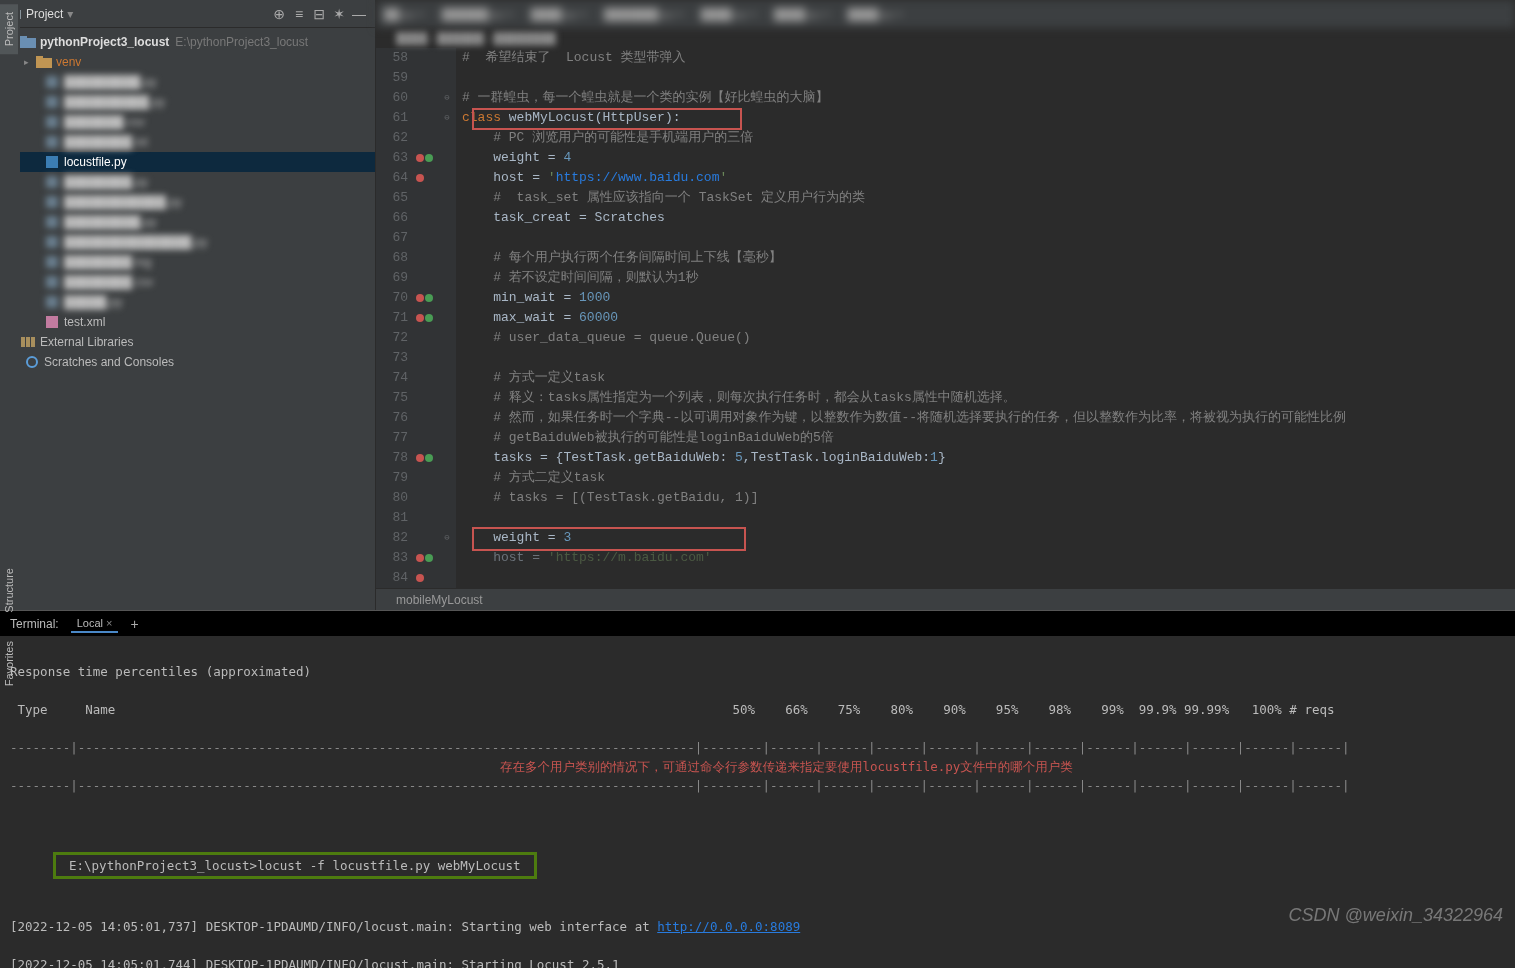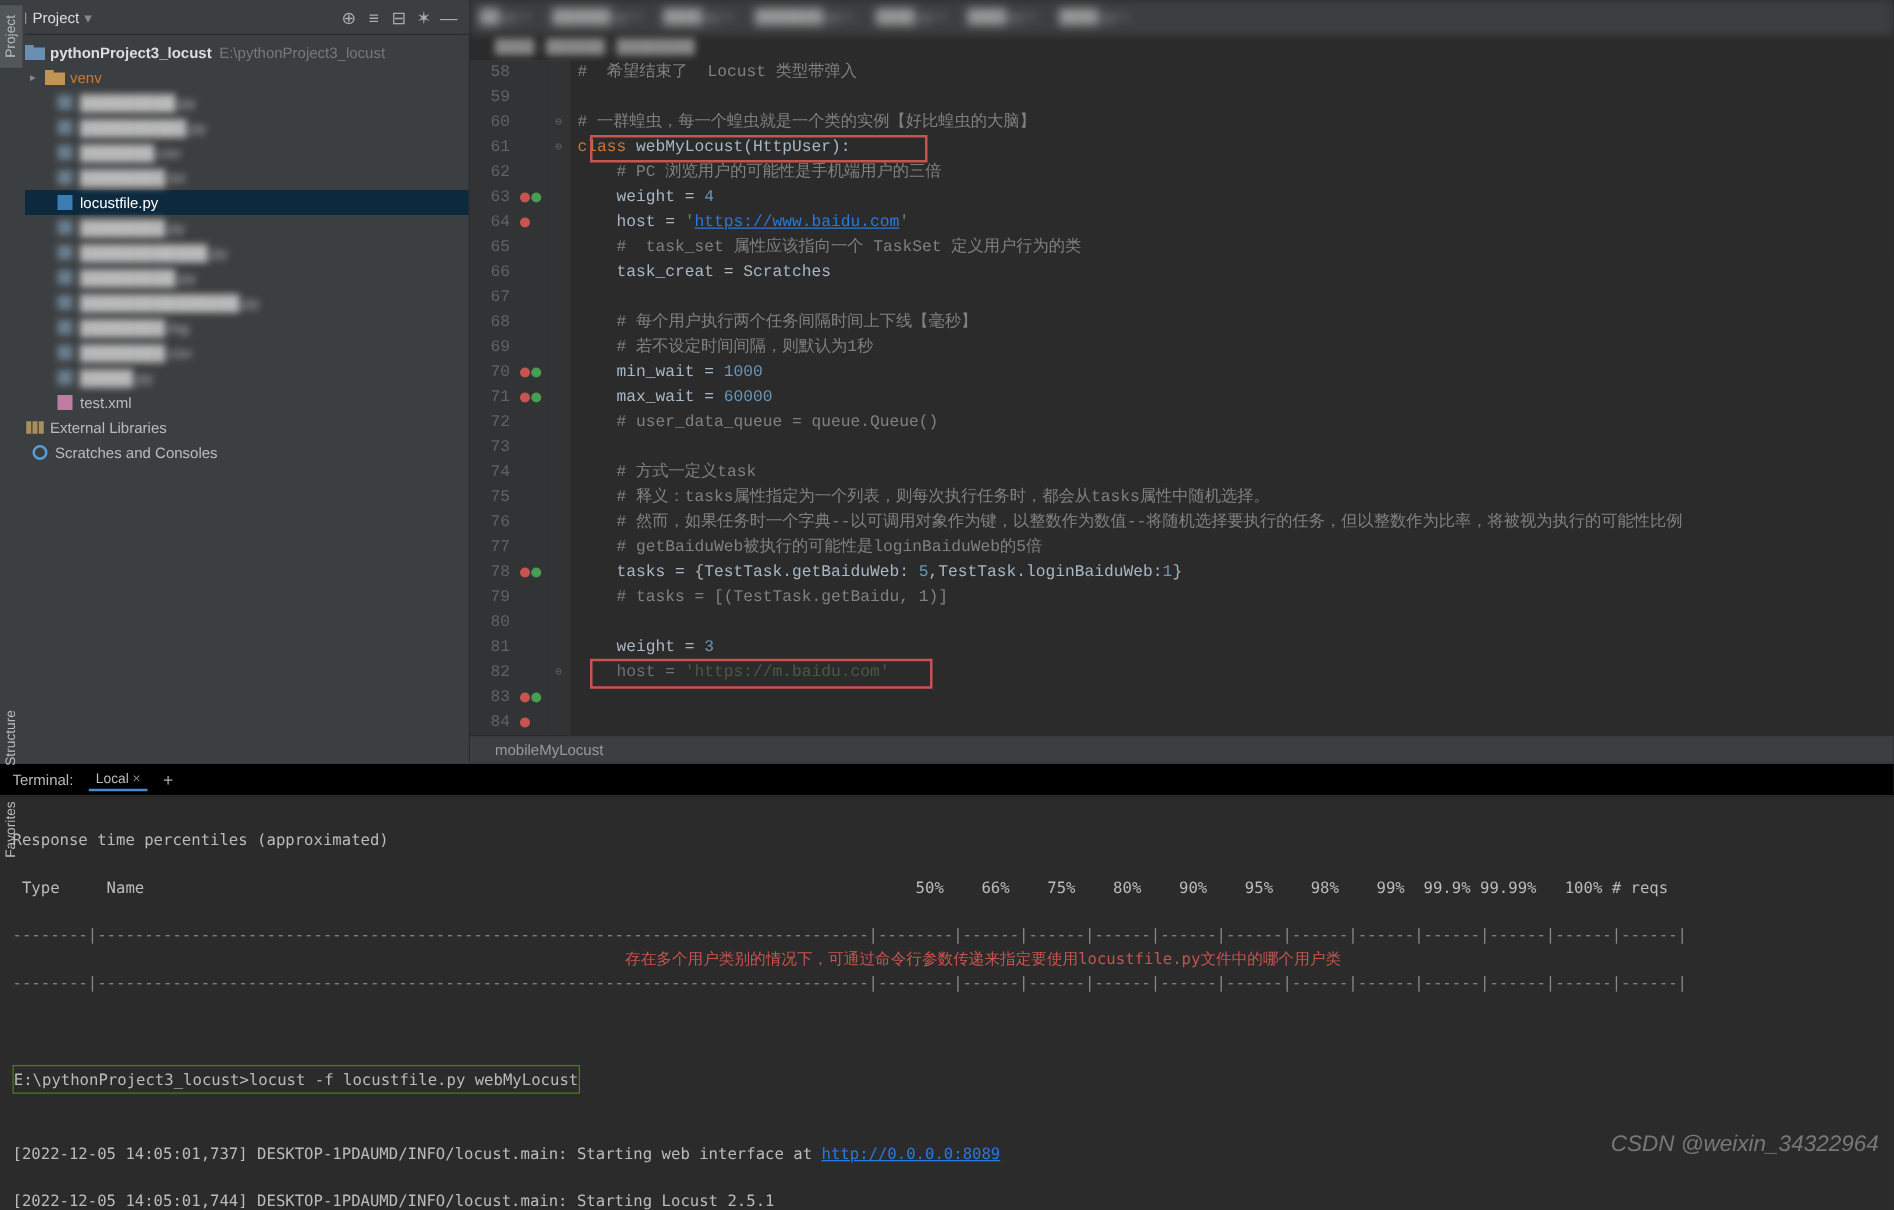--- a/index.html
+++ b/index.html
@@ -28,35 +28,35 @@
 .tabs-bar span { color:#999; font-size:11px; margin-right:18px; }
 .crumb-bar { filter:blur(3px); height:20px; padding-left:20px; color:#888; font-size:11px; display:flex; align-items:center; }
 .code-area { flex:1; display:flex; font-family:'Consolas','Courier New',monospace; font-size:13px; line-height:20px; overflow:hidden; }
 .gutter { width:40px; text-align:right; color:#606366; padding-right:8px; background:#313335; }
 .gutter2 { width:22px; background:#313335; }
 .gm { display:inline-block; width:8px;height:8px;border-radius:50%; margin-top:6px; }
 .gm.o{background:#c75450;} .gm.t{background:#499c54;}
 .fold { width:18px; background:#313335; color:#606366; font-size:9px; text-align:center; }
 .code { flex:1; padding-left:6px; position:relative; }
 .ln { height:20px; white-space:pre; }
-.cm{color:#808080;} .kw{color:#cc7832;} .cls{color:#a9b7c6;} .str{color:#6a8759;} .num{color:#6897bb;} .url{color:#287bde;text-decoration:underline;}
+.cm{color:#808080;} .kw{color:#cc7832;} .cls{color:#a9b7c6;} .str{color:#6a8759;} .num{color:#6897bb;} .url{color:#287bde;}
 .hl1 { position:absolute; border:2px solid #c75450; left:16px; top:60px; width:270px; height:22px; }
 .hl2 { position:absolute; border:2px solid #c75450; left:16px; top:479px; width:274px; height:24px; }
 .breadcrumb-bot { height:22px; background:#3c3f41; padding-left:20px; color:#999; font-size:12px; display:flex; align-items:center; border-top:1px solid #2b2b2b; }
 .term-section { flex:1; background:#2b2b2b; display:flex; flex-direction:column; border-top:1px solid #555; }
 .term-tabs { height:26px; background:#000000; display:flex; align-items:center; padding:0 10px; border-bottom:1px solid #2b2b2b; }
 .term-tabs .lbl { color:#bbb; margin-right:12px; }
 .term-tabs .tab { color:#bbb; padding:2px 6px; border-bottom:2px solid #4a88c7; font-size:11px; }
 .term-tabs .plus { margin-left:12px; color:#aaa; font-size:14px; cursor:pointer; }
 .term-body { flex:1; font-family:'Consolas',monospace; font-size:12.5px; line-height:19px; padding:6px 10px; color:#bbb; white-space:pre; position:relative; }
 .term-body .hdr { color:#bbb; }
 .term-body .sep { color:#888; letter-spacing:0; }
 .term-body .link { color:#287bde; text-decoration:underline; }
 .term-body .ann { color:#c75450; position:absolute; }
-.cmd-box { border:1px solid #4d7c0f; padding:1px 0; display:inline-block; }
+.cmd-box { border:3px solid #4d7c0f; padding:1px 13px; display:inline-block;margin-left:43px; }
 .left-side-tabs { position:absolute; left:0; top:560px; width:22px; }
 .left-side-tab { writing-mode:vertical-lr; transform:rotate(180deg); padding:8px 3px; font-size:11px; color:#bbb; cursor:pointer; }
 .watermark { position:absolute; right:12px; bottom:42px; color:#aaa; font-size:18px; font-style:italic; opacity:0.6; font-family:Arial; }
 svg{display:block;}
 </style>
 </head>
 <body>
 
 <div class="root">
   <div class="main-split">
@@ -308,20 +308,21 @@
             <div class="ln">    <span class="cm"># 若不设定时间间隔，则默认为1秒</span></div>
             <div class="ln">    min_wait = <span class="num">1000</span></div>
             <div class="ln">    max_wait = <span class="num">60000</span></div>
             <div class="ln">    <span class="cm"># user_data_queue = queue.Queue()</span></div>
             <div class="ln"></div>
             <div class="ln">    <span class="cm"># 方式一定义task</span></div>
             <div class="ln">    <span class="cm"># 释义：tasks属性指定为一个列表，则每次执行任务时，都会从tasks属性中随机选择。</span></div>
             <div class="ln">    <span class="cm"># 然而，如果任务时一个字典--以可调用对象作为键，以整数作为数值--将随机选择要执行的任务，但以整数作为比率，将被视为执行的可能性比例</span></div>
             <div class="ln">    <span class="cm"># getBaiduWeb被执行的可能性是loginBaiduWeb的5倍</span></div>
             <div class="ln">    tasks = {TestTask.getBaiduWeb: <span class="num">5</span>,TestTask.loginBaiduWeb:<span class="num">1</span>}</div>
+            <div class="ln">    <span class="cm"># 方式二定义task</span></div>
             <div class="ln">    <span class="cm"># tasks = [(TestTask.getBaidu, 1)]</span></div>
             <div class="ln"></div>
             <div class="ln">    weight = <span class="num">3</span></div>
             <div class="ln" style="opacity: 0.5;">    host = <span class="str">'https://m.baidu.com'</span></div>
           </div>
       </div>
       <div class="breadcrumb-bot">
           <span>mobileMyLocust</span>
         </div>
     </div>

